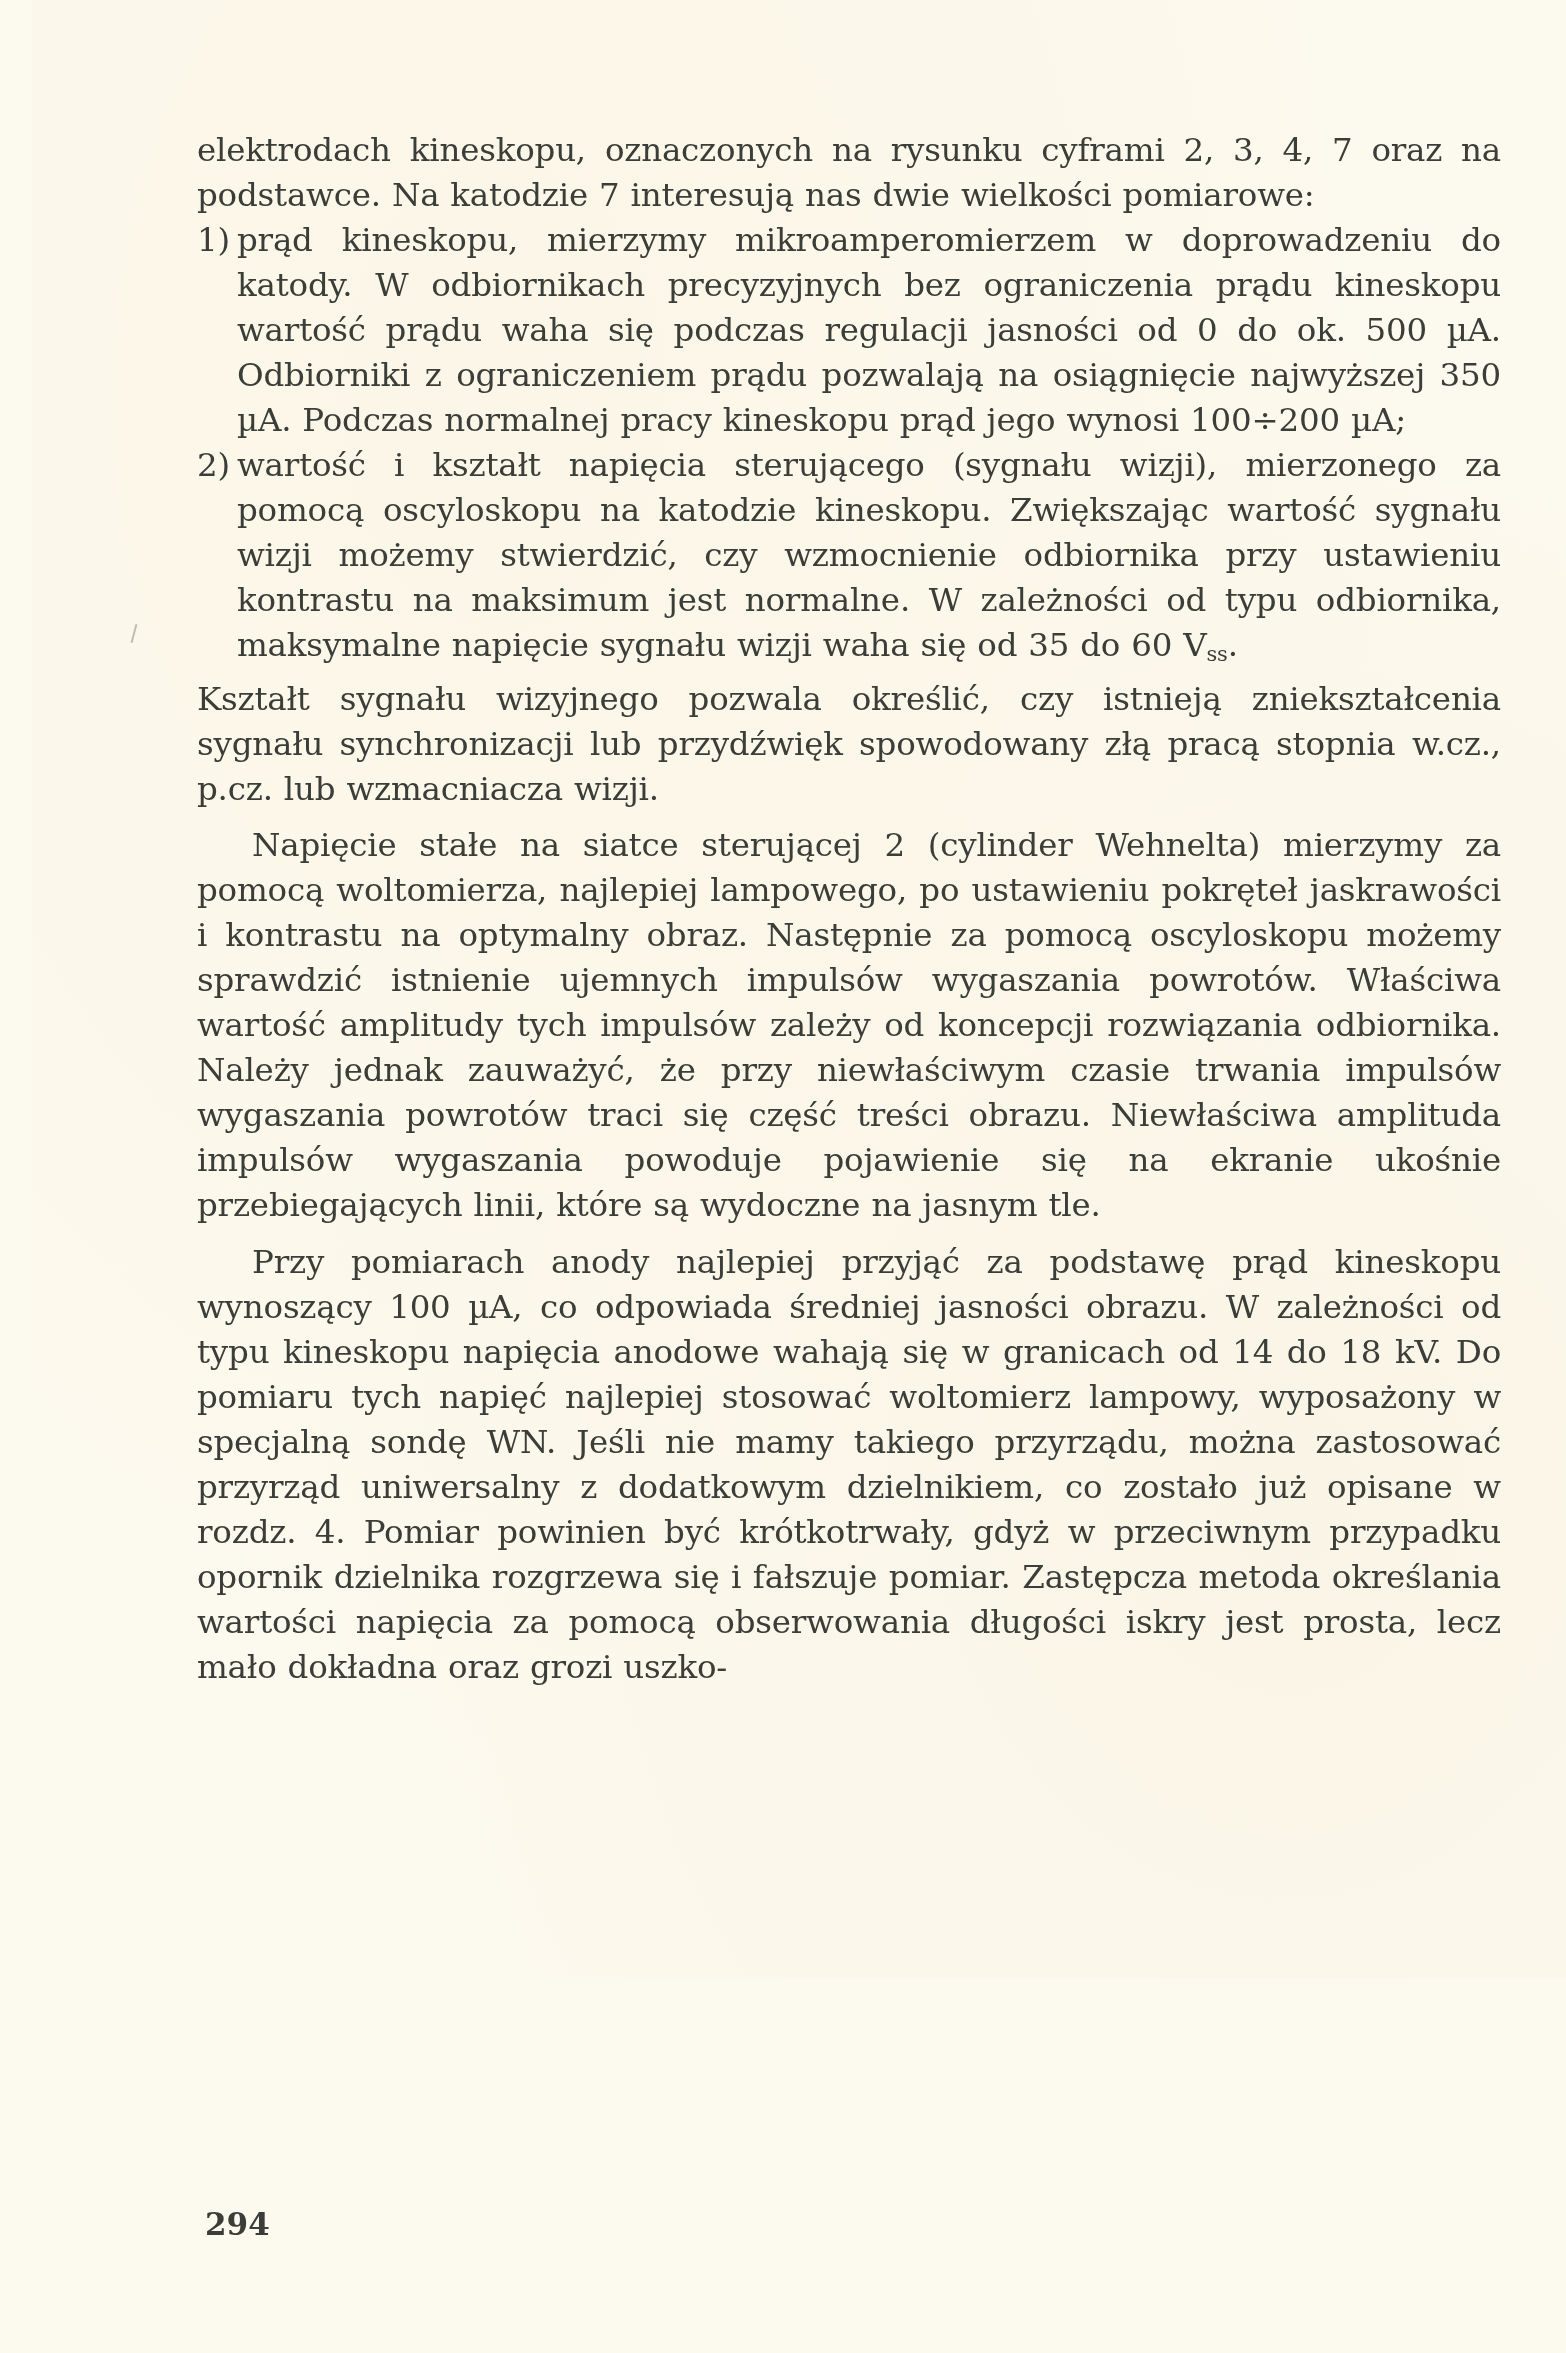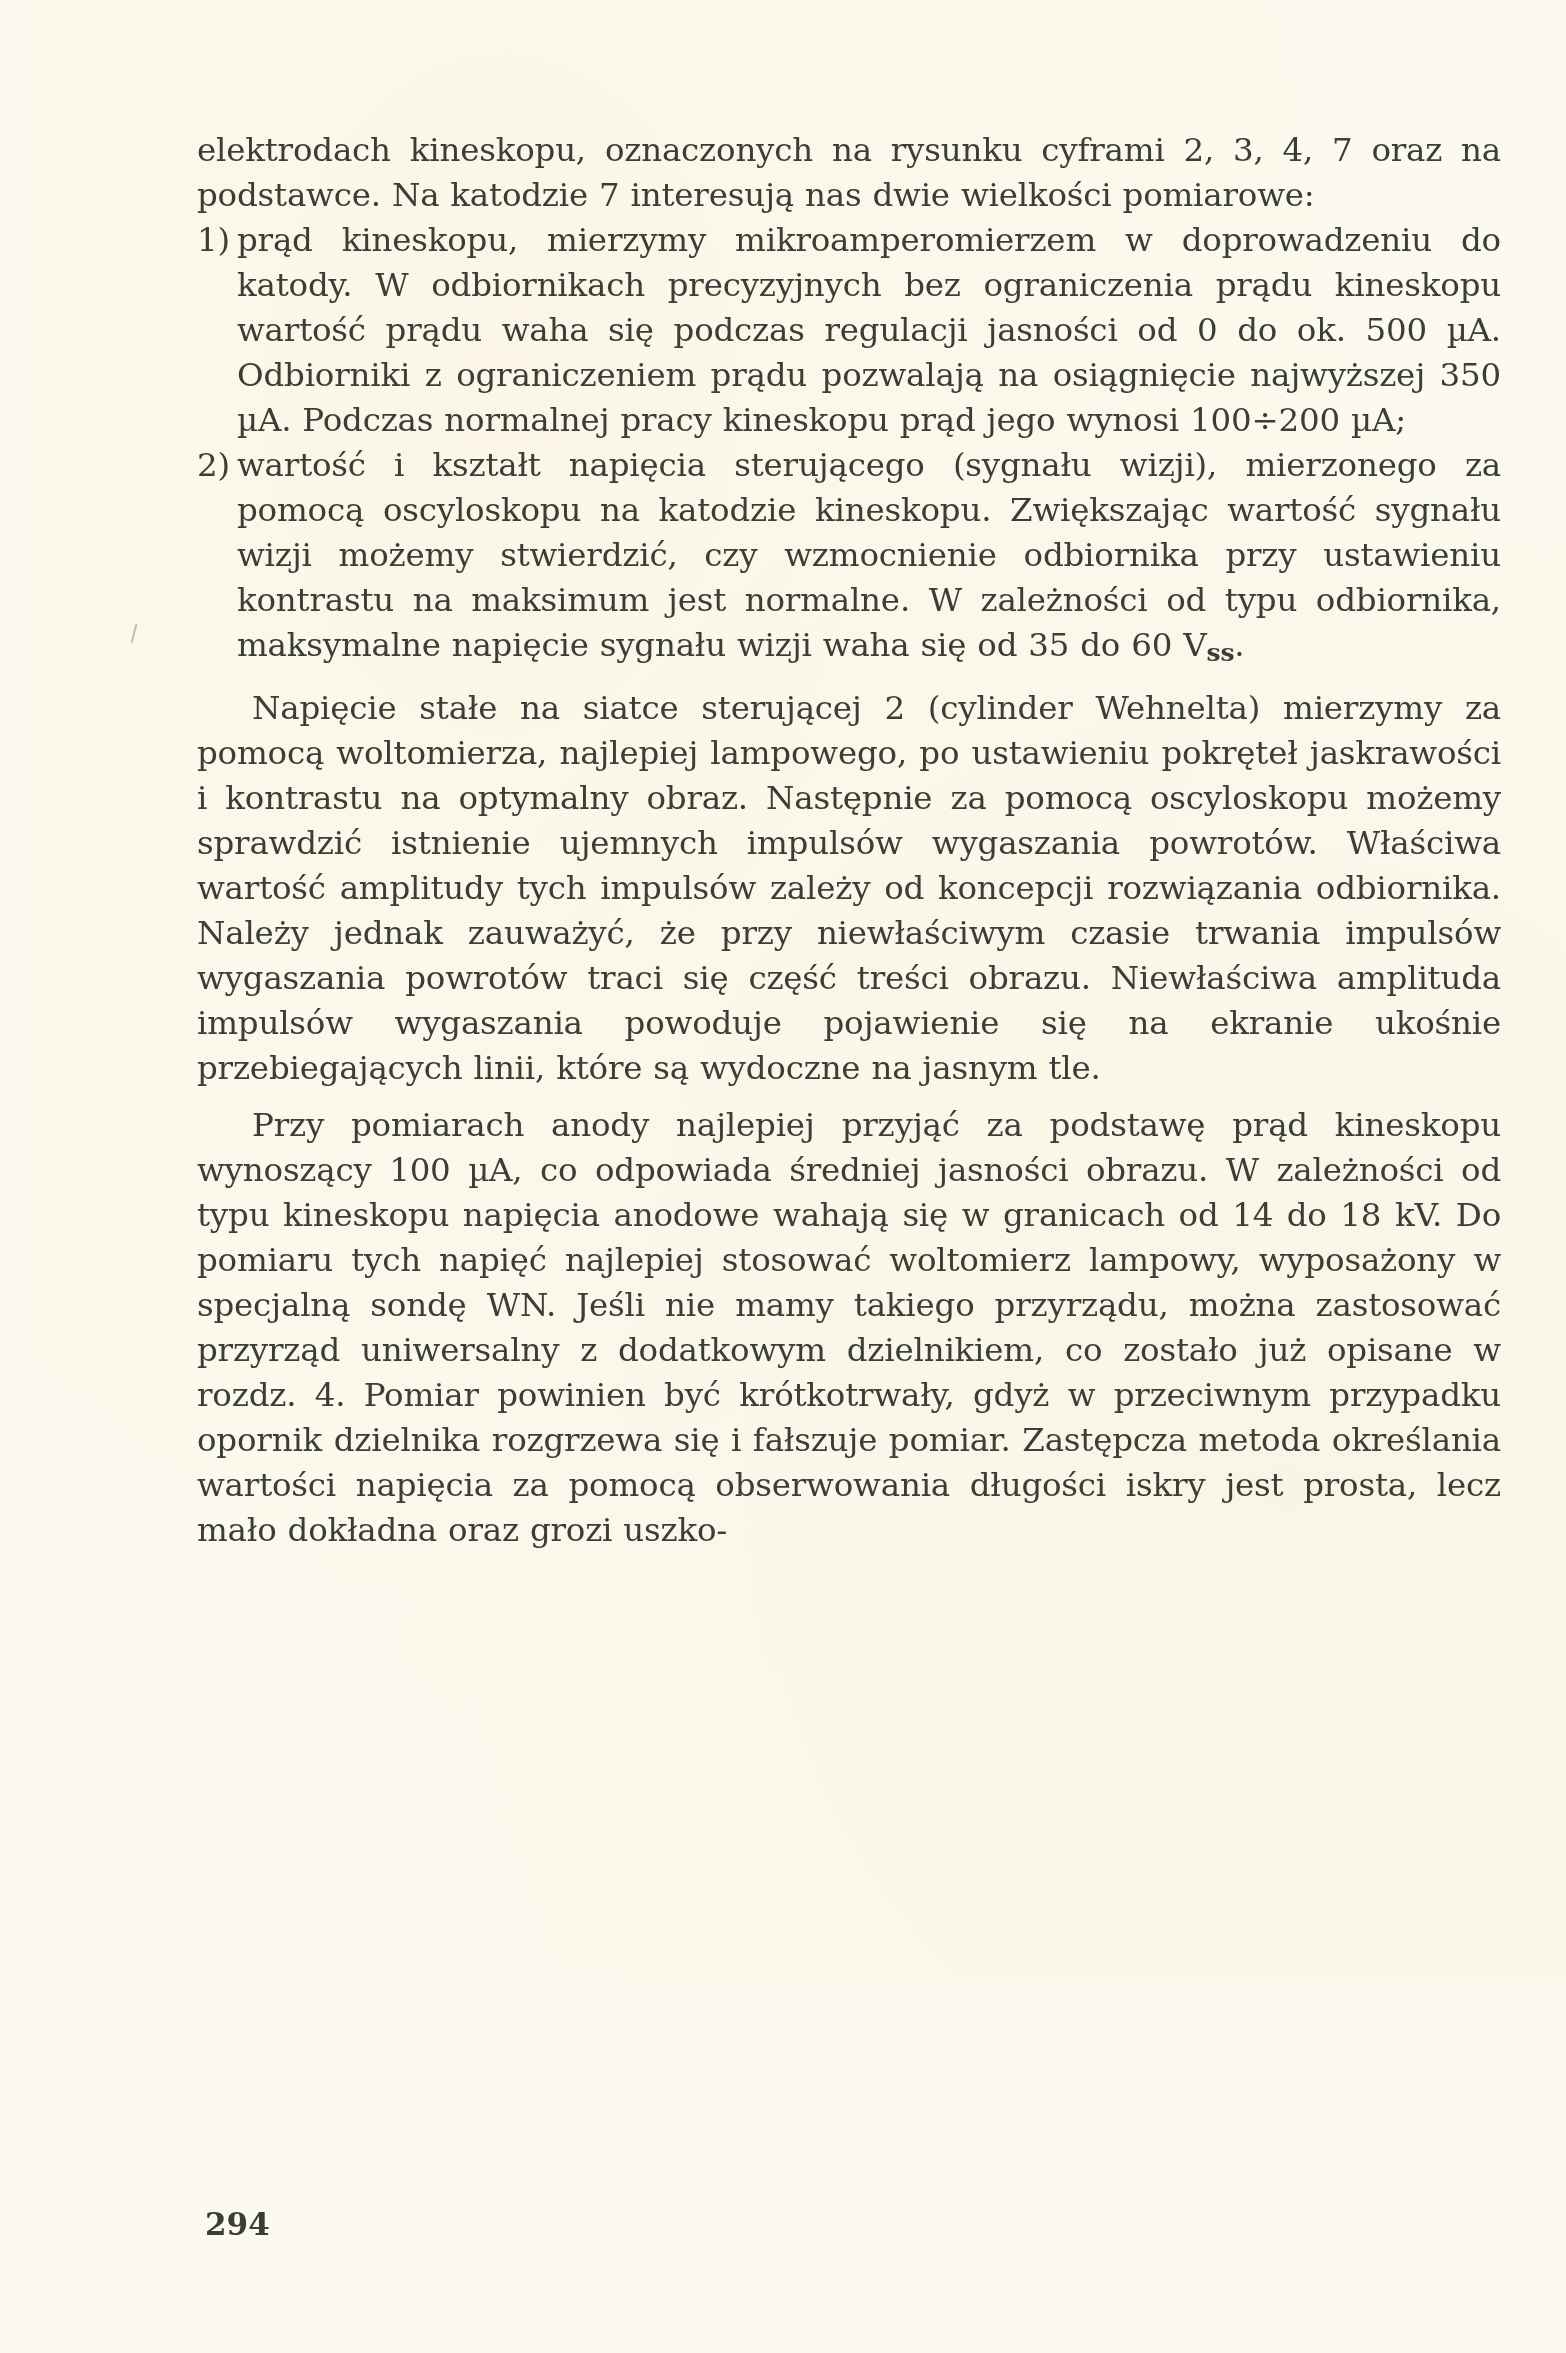--- a/index.html
+++ b/index.html
@@ -50,23 +50,23 @@
     }
     .list-item .num {
       position: absolute;
       left: 0;
       top: 0;
     }
     .list-item .body {
       display: block;
     }
     .sub {
-      font-size: 25px;
+      font-size: 21px;
       vertical-align: -5.2px;
-      font-weight: bold;
+      font-weight: normal;
     }
     .page-number {
       position: absolute;
       left: 173px;
       top: 2206px;
       font-family: "DejaVu Serif", "Liberation Serif", serif;
       font-size: 31px;
       font-weight: bold;
       color: #3b3e38;
       text-align: right;
@@ -103,20 +103,21 @@
     <p class="list-item">
       <span class="num">1)</span>
       <span class="body">prąd kineskopu, mierzymy mikroamperomierzem w doprowadzeniu do katody. W odbiornikach precyzyjnych bez ograniczenia prądu kineskopu wartość prądu waha się podczas regulacji jasności od 0 do ok. 500 µA. Odbiorniki z ograniczeniem prądu pozwalają na osiągnięcie najwyższej 350 µA. Podczas normalnej pracy kineskopu prąd jego wynosi 100÷200 µA;</span>
     </p>
 
     <p class="list-item">
       <span class="num">2)</span>
       <span class="body"><span>wartość i kształt napięcia sterującego (sygnału wizji), mierzonego za pomocą oscyloskopu na katodzie kineskopu. Zwiększając wartość sygnału wizji możemy stwierdzić, czy wzmocnienie odbiornika przy ustawieniu kontrastu na maksimum jest normalne. W zależności od typu odbiornika, maksymalne napięcie sygnału wizji waha się od 35 do 60 V</span><span class="sub">ss</span><span>.</span></span>
     </p>
 
+    <p>Kształt sygnału wizyjnego pozwala określić, czy istnieją zniekształcenia sygnału synchronizacji lub przydźwięk spowodowany złą pracą stopnia w.cz., p.cz. lub wzmacniacza wizji.</p>
 
     <p class="indent para-gap">Napięcie stałe na siatce sterującej 2 (cylinder Wehnelta) mierzymy za pomocą woltomierza, najlepiej lampowego, po ustawieniu pokręteł jaskrawości i kontrastu na optymalny obraz. Następnie za pomocą oscyloskopu możemy sprawdzić istnienie ujemnych impulsów wygaszania powrotów. Właściwa wartość amplitudy tych impulsów zależy od koncepcji rozwiązania odbiornika. Należy jednak zauważyć, że przy niewłaściwym czasie trwania impulsów wygaszania powrotów traci się część treści obrazu. Niewłaściwa amplituda impulsów wygaszania powoduje pojawienie się na ekranie ukośnie przebiegających linii, które są wydoczne na jasnym tle.</p>
 
 
 
     <p class="indent para-gap">Przy pomiarach anody najlepiej przyjąć za podstawę prąd kineskopu wynoszący 100 µA, co odpowiada średniej jasności obrazu. W zależności od typu kineskopu napięcia anodowe wahają się w granicach od 14 do 18 kV. Do pomiaru tych napięć najlepiej stosować woltomierz lampowy, wyposażony w specjalną sondę WN. Jeśli nie mamy takiego przyrządu, można zastosować przyrząd uniwersalny z dodatkowym dzielnikiem, co zostało już opisane w rozdz. 4. Pomiar powinien być krótkotrwały, gdyż w przeciwnym przypadku opornik dzielnika rozgrzewa się i fałszuje pomiar. Zastępcza metoda określania wartości napięcia za pomocą obserwowania długości iskry jest prosta, lecz mało dokładna oraz grozi uszko-</p>
 
   </div>
 
   <div class="ghost"></div>

